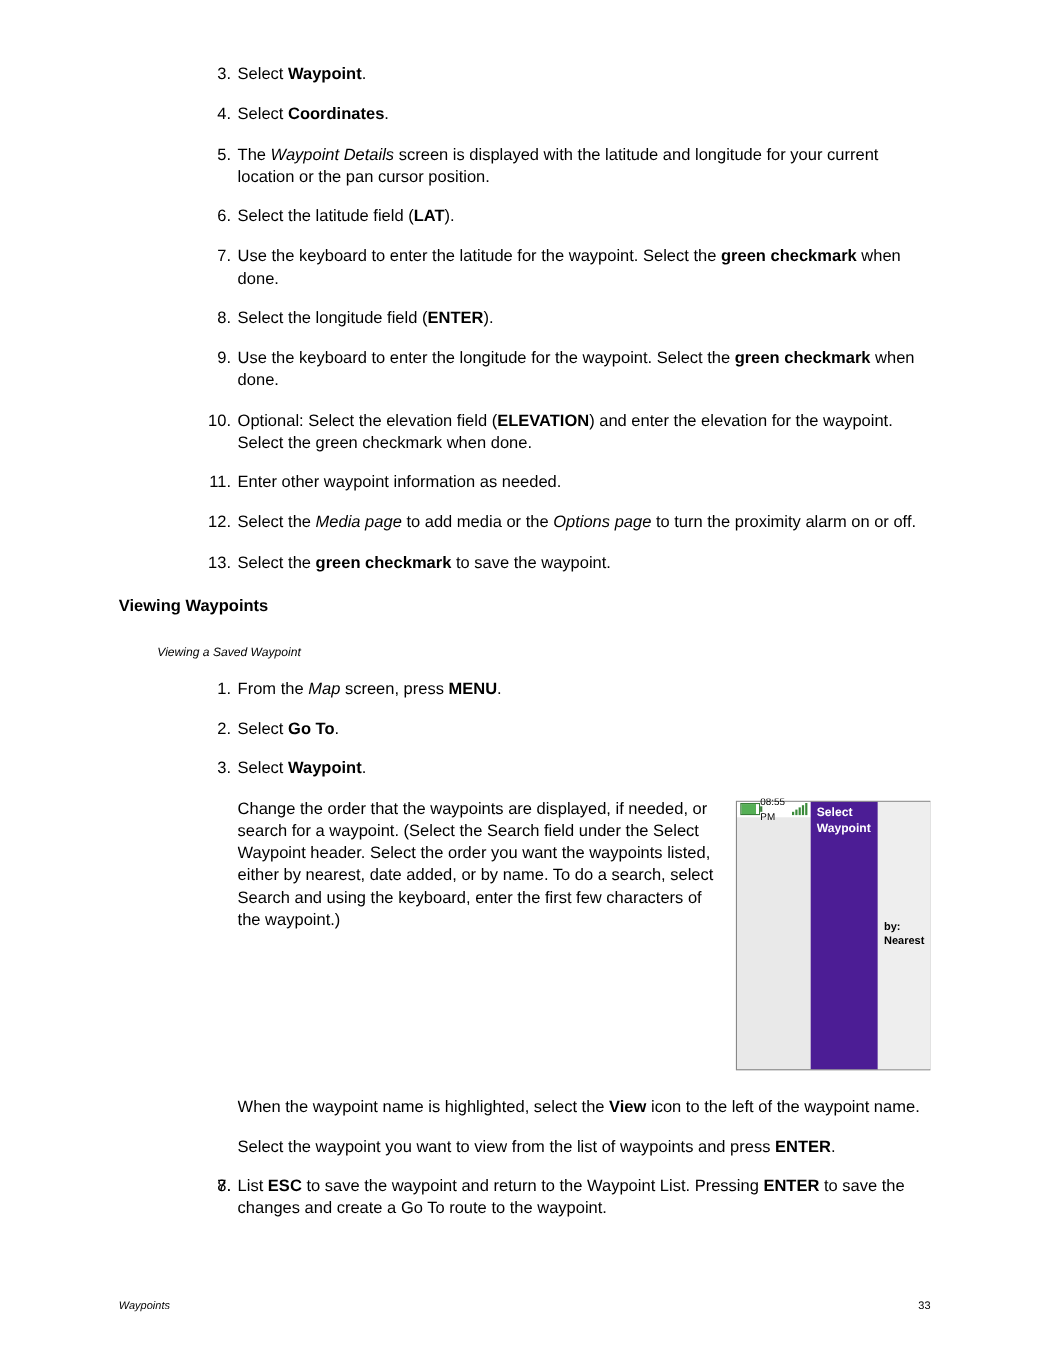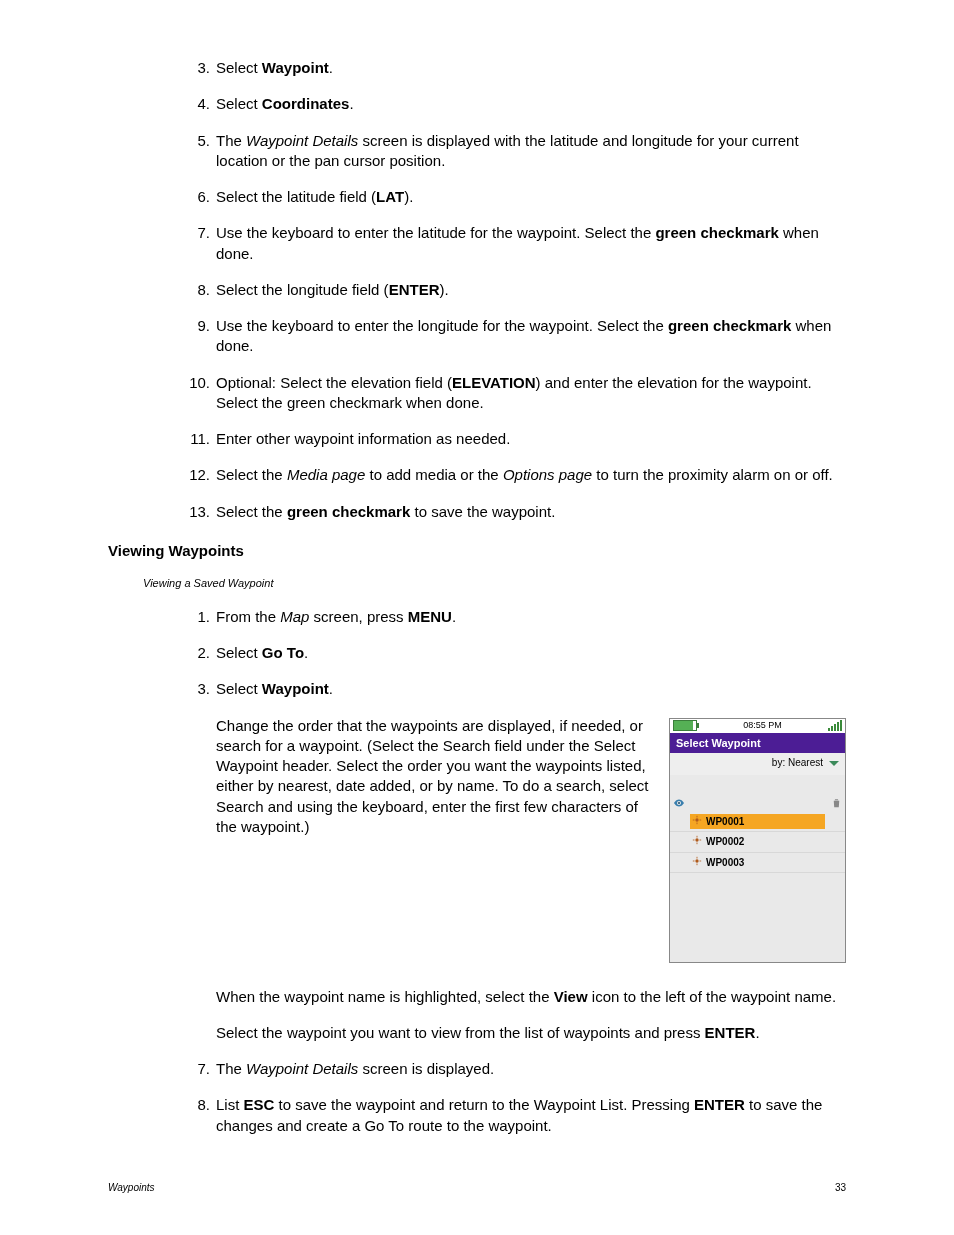--- a/index.html
+++ b/index.html
@@ -32,21 +32,21 @@
   ol.steps > li .num {
     position: absolute;
     left: -38px;
     top: 0;
     width: 32px;
     text-align: right;
   }
   .h2 {
     font-size: 15px;
     font-weight: bold;
-    margin: 20px 0 18px 0;
+    margin: 20px 0 28px 0;
   }
   .h3 {
     font-size: 11px;
     font-style: italic;
     margin: 0 0 18px 35px;
   }
   .bold { font-weight: bold; }
   .italic { font-style: italic; }
   .footer {
     position: absolute;
@@ -63,21 +63,21 @@
   .inset {
     float: right;
     width: 175px;
     height: 243px;
     margin: 2px 0 8px 14px;
     border: 1px solid #888;
     background: #e9e9e9;
     font-size: 10px;
     color: #000;
     display: flex;
-    flex-direction: column;
+    flex-direction: row;
   }
   .inset .sb {
     height: 14px;
     background: #fff;
     display: flex;
     align-items: center;
     justify-content: space-between;
     padding: 0 3px;
   }
   .inset .sb .batt {
@@ -112,21 +112,21 @@
     font-weight: bold;
     padding: 3px 6px;
     font-size: 11px;
   }
   .inset .sortrow {
     display: flex;
     justify-content: flex-end;
     align-items: center;
     padding: 3px 6px 5px 6px;
     background: #eee;
-    font-weight: normal;
+    font-weight: bold;
     font-size: 10px;
     gap: 6px;
   }
   .inset .sortrow .tri {
     width: 0;
     height: 0;
     border-left: 5px solid transparent;
     border-right: 5px solid transparent;
     border-top: 5px solid #3b8a5a;
   }
@@ -269,21 +269,21 @@
             <span class="right-icon"></span>
           </li>
         </ul>
       </div>
 
       <span>Change the order that the waypoints are displayed, if needed, or search for a waypoint.  (Select the Search field under the Select Waypoint header.  Select the order you want the waypoints listed, either by nearest, date added, or by name.  To do a search, select Search and using the keyboard, enter the first few characters of the waypoint.)</span>
     </li>
 
     <li class="with-inset"><span><span>When the waypoint name is highlighted, select the </span><span class="bold">View</span><span> icon to the left of the waypoint name.</span></span></li>
     <li class="with-inset"><span><span>Select the waypoint you want to view from the list of waypoints and press </span><span class="bold">ENTER</span><span>.</span></span></li>
-    <li><span class="num">7.</span><span><span>The </span><span class="italic">Waypoint Details</span><span> screen is displayed.</span></span></li>
+    <li><span class="num">7.</span></li>
     <li><span class="num">8.</span><span><span>List </span><span class="bold">ESC</span><span> to save the waypoint and return to the Waypoint List.  Pressing </span><span class="bold">ENTER</span><span> to save the changes and create a Go To route to the waypoint.</span></span></li>
   </ol>
 
   <div class="footer">
     <span class="left">Waypoints</span>
     <span>33</span>
   </div>
 </div>
 
 </body></html>

